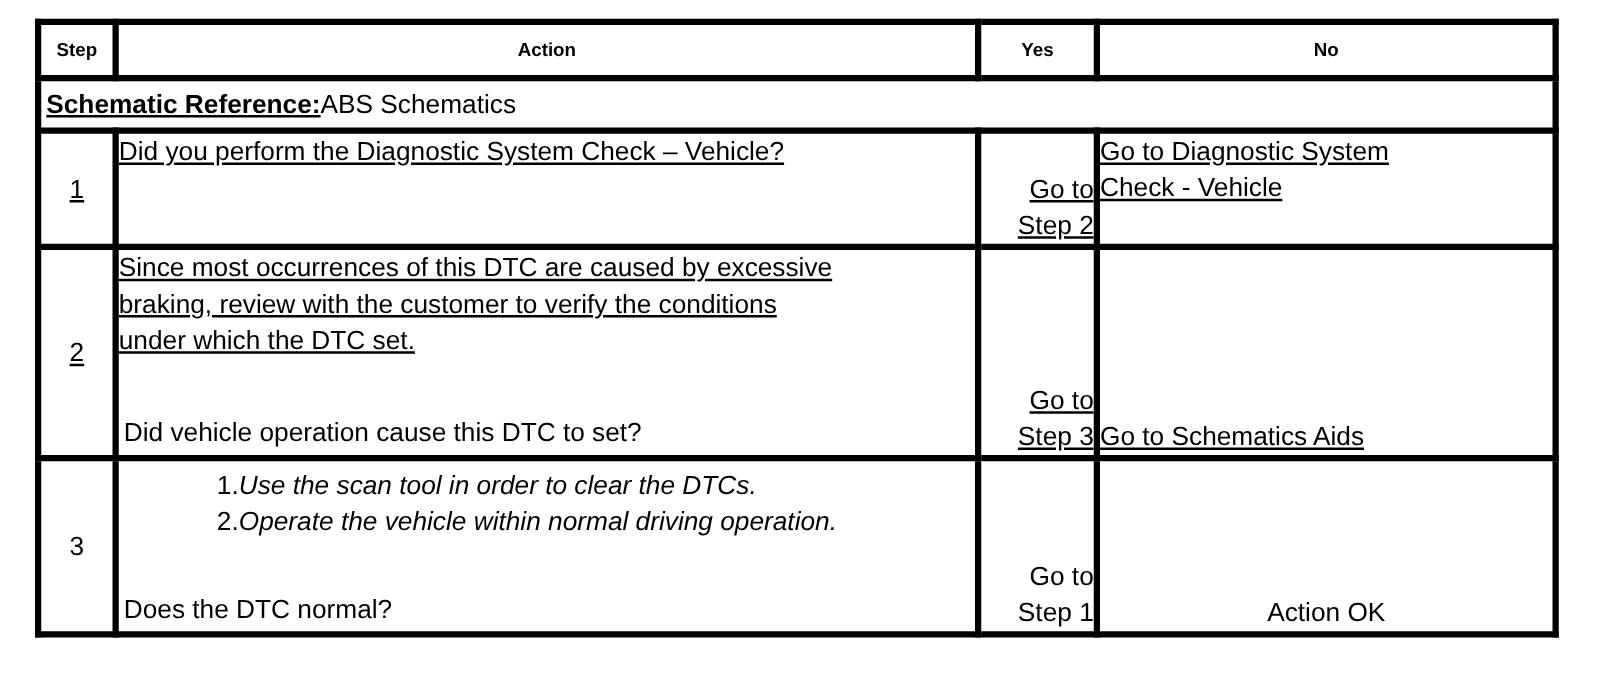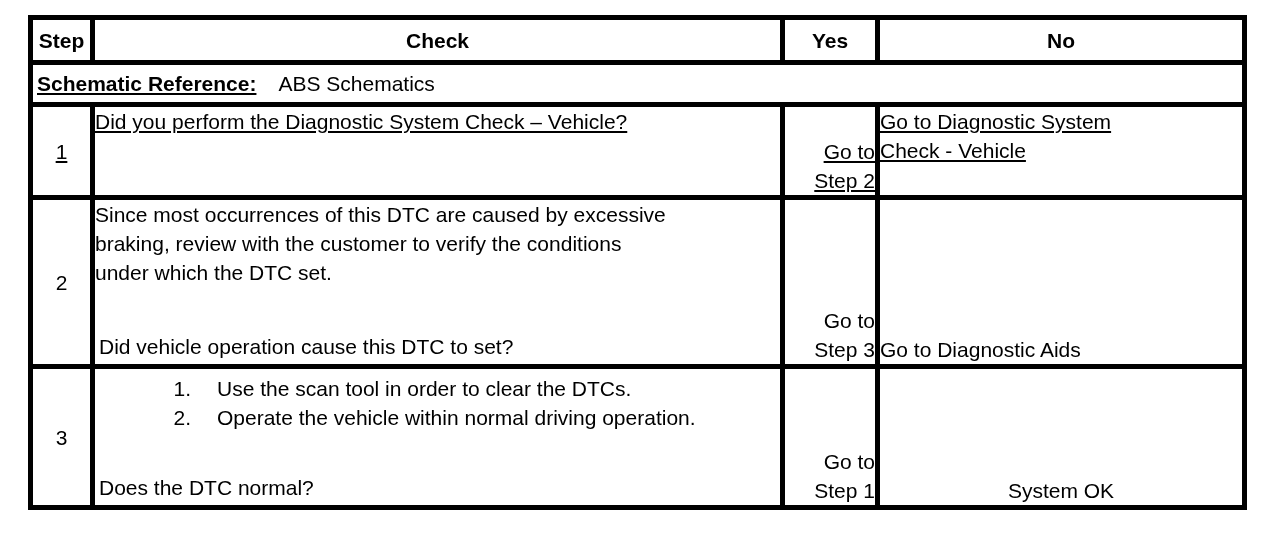--- a/index.html
+++ b/index.html
@@ -27,31 +27,31 @@
     border: 5px solid #000000;
     padding: 0;
     overflow: hidden;
   }
   
   tr.header-row th {
     font-weight: bold;
     text-align: center;
     vertical-align: middle;
     height: 40px;
-    font-size: 21px;
+    font-size: 15px;
   }
   
   tr.schematic-row td {
     height: 35px;
     vertical-align: middle;
     text-align: left;
     padding: 1px 4px;
   }
   .bold { font-weight: bold; text-decoration: underline; }
-  .schematic-value { margin-left: 22px; }
+  .schematic-value { margin-left: 0; }
   
   td.step-cell {
     text-align: center;
     vertical-align: middle;
   }
   td.action-cell {
     vertical-align: top;
     text-align: left;
     padding: 1px 2px 2px 4px;
     position: relative;
@@ -62,56 +62,56 @@
     padding: 2px 2px 3px 2px;
   }
   td.no-cell {
     padding: 2px 4px 3px 4px;
     text-align: left;
   }
   td.no-top    { vertical-align: top; }
   td.no-bottom { vertical-align: bottom; }
   td.no-center { text-align: center; }
   tr.row-1 td { height: 88px; text-decoration: underline; }
-  tr.row-2 td { height: 164px; }
+  tr.row-2 td { height: 164px; text-decoration: underline; }
   tr.row-3 td { height: 136px; }
   .ml { white-space: pre-line; }
   .action-question {
     position: absolute;
     left: 4px;
     bottom: 3px;
     white-space: nowrap;
   }
   .num-list { padding-top: 5px; }
   .list-line { display: flex; }
   .li-num {
     width: 96px;
     text-align: right;
     flex: 0 0 auto;
   }
   .li-text {
-    margin-left: 26px;
     white-space: nowrap;
+    font-style: italic;
   }
 </style>
 </head>
 <body>
 
 <table class="diag">
   <colgroup>
     <col style="width:62px">
     <col style="width:690px">
     <col style="width:95px">
     <col style="width:367px">
   </colgroup>
 
   <tbody>
       <tr class="header-row">
     <th>Step</th>
-    <th>Check</th>
+    <th>Action</th>
     <th>Yes</th>
     <th>No</th>
   </tr>
 
   <tr class="schematic-row">
     <td colspan="4">
       <span class="bold">Schematic Reference:</span><span class="schematic-value">ABS Schematics</span>
     </td>
   </tr>
 
@@ -129,36 +129,36 @@
   <tr class="row-2">
     <td class="step-cell">2</td>
     <td class="action-cell">
       <div class="ml">Since most occurrences of this DTC are caused by excessive
 braking, review with the customer to verify the conditions
 under which the DTC set.</div>
       <div class="action-question">Did vehicle operation cause this DTC to set?</div>
     </td>
     <td class="yes-cell ml">Go to
 Step 3</td>
-    <td class="no-cell no-bottom">Go to Diagnostic Aids</td>
+    <td class="no-cell no-bottom">Go to Schematics Aids</td>
   </tr>
 
   <tr class="row-3">
     <td class="step-cell">3</td>
     <td class="action-cell">
       <div class="num-list">
         <div class="list-line">
           <span class="li-num">1.</span>
           <span class="li-text">Use the scan tool in order to clear the DTCs.</span>
         </div>
         <div class="list-line">
           <span class="li-num">2.</span>
           <span class="li-text">Operate the vehicle within normal driving operation.</span>
         </div>
       </div>
       <div class="action-question">Does the DTC normal?</div>
     </td>
     <td class="yes-cell ml">Go to
 Step 1</td>
-    <td class="no-cell no-bottom no-center">System OK</td>
+    <td class="no-cell no-bottom no-center">Action OK</td>
   </tr>
 </tbody>
   </table>
 
 </body></html>

